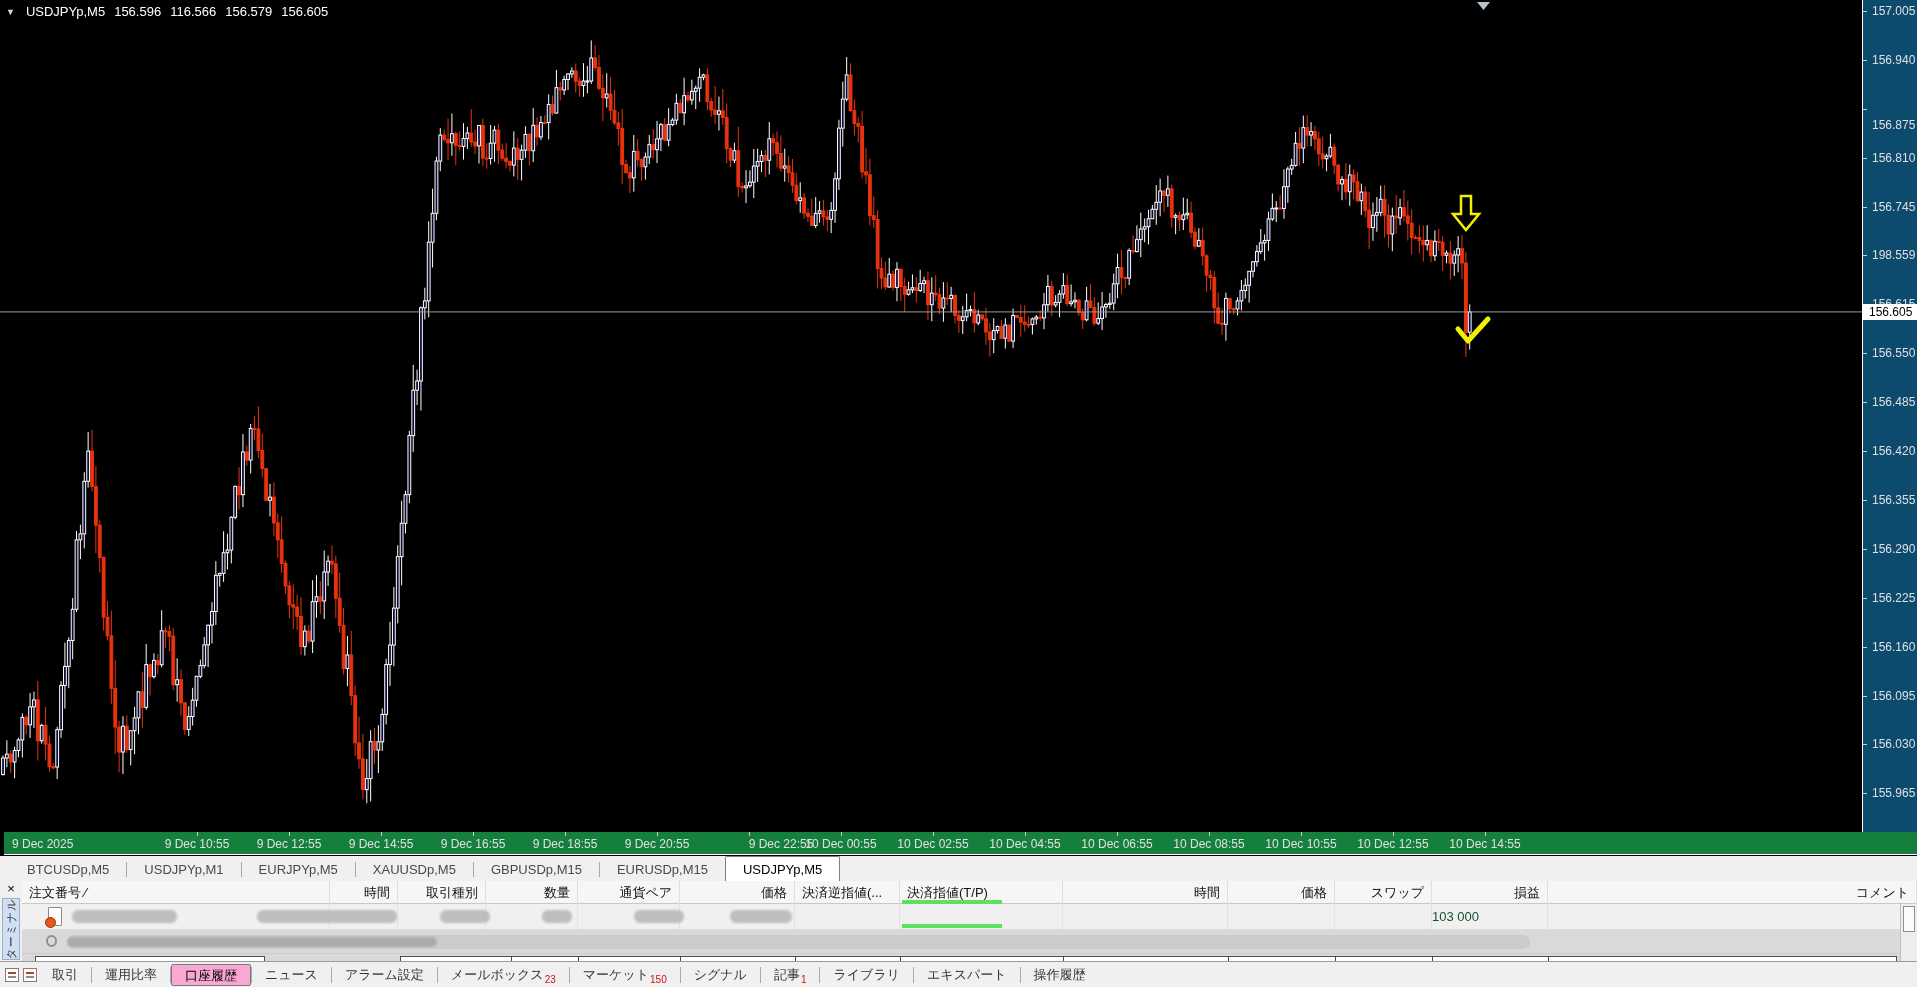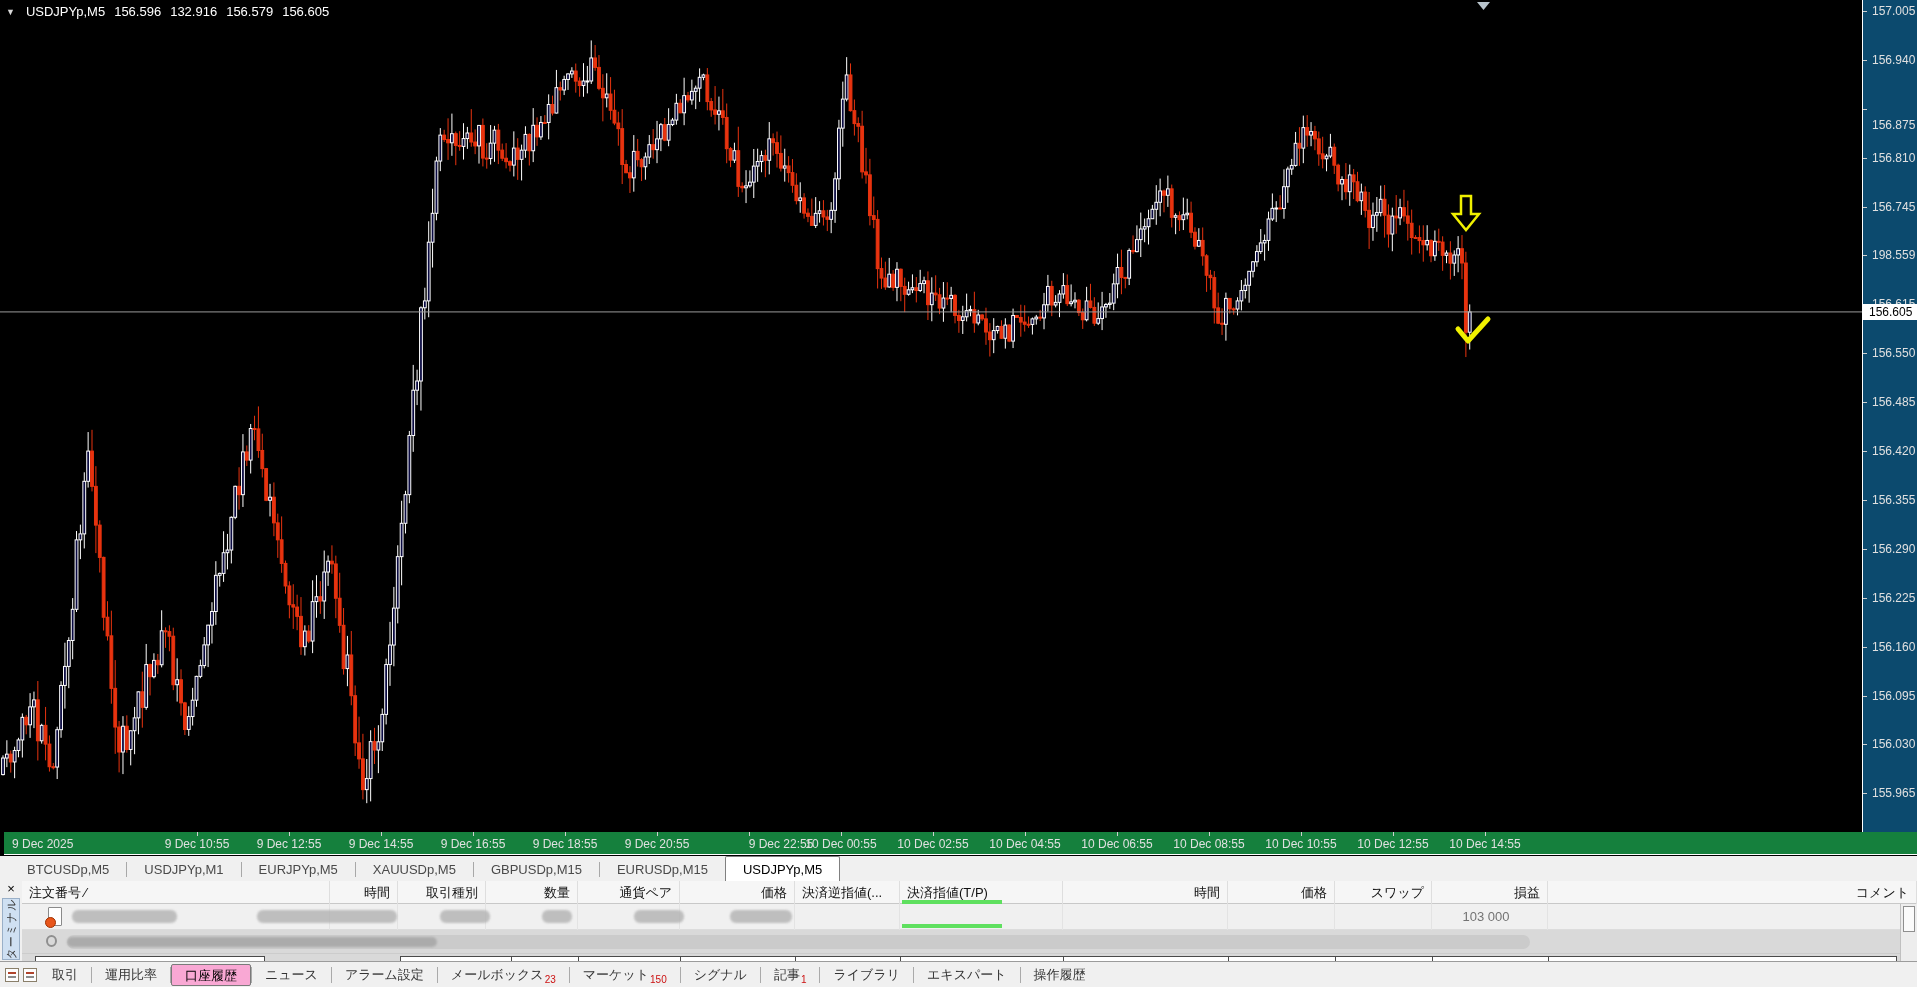--- a/index.html
+++ b/index.html
@@ -56,21 +56,21 @@
 
   .row1 { position:relative; display:flex; height:26px; background:#f0f0f0; border-bottom:1px solid #dcdcdc; }
   .r1cell { height:26px; border-right:1px solid #e3e3e3; }
   .doc-icon { position:absolute; left:26px; top:3px; width:14px; height:19px; background:#fff;
               border:1px solid #8a8a8a; border-radius:1px; }
   .doc-icon::after { content:""; position:absolute; left:-4px; bottom:-3px; width:9px; height:9px;
                      background:#e8561c; border:1px solid #a03000; border-radius:50%; }
   .blur-blob { position:absolute; top:6px; height:13px; background:#b2b2b2; border-radius:6px;
                opacity:.8; filter:blur(1px); }
   .row1-green { position:absolute; height:4px; width:100px; background:#5fe05f; bottom:1px; }
-  .profit-val { position:absolute; top:5px; font-size:13px; color:#737373; text-align:center; }
+  .profit-val { position:absolute; top:5px; font-size:13px; color:#14532d; text-align:left; }
 
   .row2 { position:relative; height:24px; background:#d9d9d9; border-bottom:1px solid #cccccc; }
   .circle-icon { position:absolute; left:24px; top:5px; width:11px; height:12px;
                  border:2px solid #8f8f8f; border-radius:50%; }
   .row2-blob { position:absolute; top:5px; height:14px; background:#cbcbcb; border-radius:7px; }
   .row2-smudge { position:absolute; top:7px; height:10px; background:#9b9b9b; border-radius:5px;
                  opacity:.65; filter:blur(1px); }
 
   .sliver { position:relative; height:7px; background:#d9d9d9; overflow:hidden; }
   .sl-box { position:absolute; top:2px; height:12px; background:#fff; border:1px solid #4a4a4a; }
@@ -861,21 +861,21 @@
         <rect x="1468.33" y="311.9200000000043" width="2.8" height="20.31209999999004" fill="#0b0b42" stroke="#ffffff" stroke-width="1"></rect>
         <line x1="0" x2="1862" y1="311.9200000000043" y2="311.9200000000043" stroke="#9a9a9a" stroke-width="1"></line>
         <polygon points="1477,2 1490,2 1483.5,10" fill="#b8c4cc"></polygon>
         <polygon points="1461,196 1471,196 1471,214 1479,214 1466,230 1453,214 1461,214" fill="#000000" stroke="#f0f000" stroke-width="2.5" stroke-linejoin="miter"></polygon>
         <path d="M1458 329 l10 12 l20 -22" fill="none" stroke="#f0f000" stroke-width="5" stroke-linecap="round" stroke-linejoin="round"></path>
       </svg>
     <div class="title-bar">
       <span class="tri">▼</span>
       <span>USDJPYp,M5</span>
       <span>156.596</span>
-      <span>132.916</span>
+      <span>116.566</span>
       <span>156.579</span>
       <span>156.605</span>
     </div>
     <div class="price-axis" id="price-axis">
         <div class="pa-tick" style="top: 11px;"></div>
         <div class="pa-label" style="top: 4px;">157.005</div>
         <div class="pa-tick" style="top: 59.8995px;"></div>
         <div class="pa-label" style="top: 52.8995px;">156.940</div>
         <div class="pa-tick" style="top: 108.799px;"></div>
         <div class="pa-label" style="top: 101.799px; margin-top: 16px;">156.875</div>

